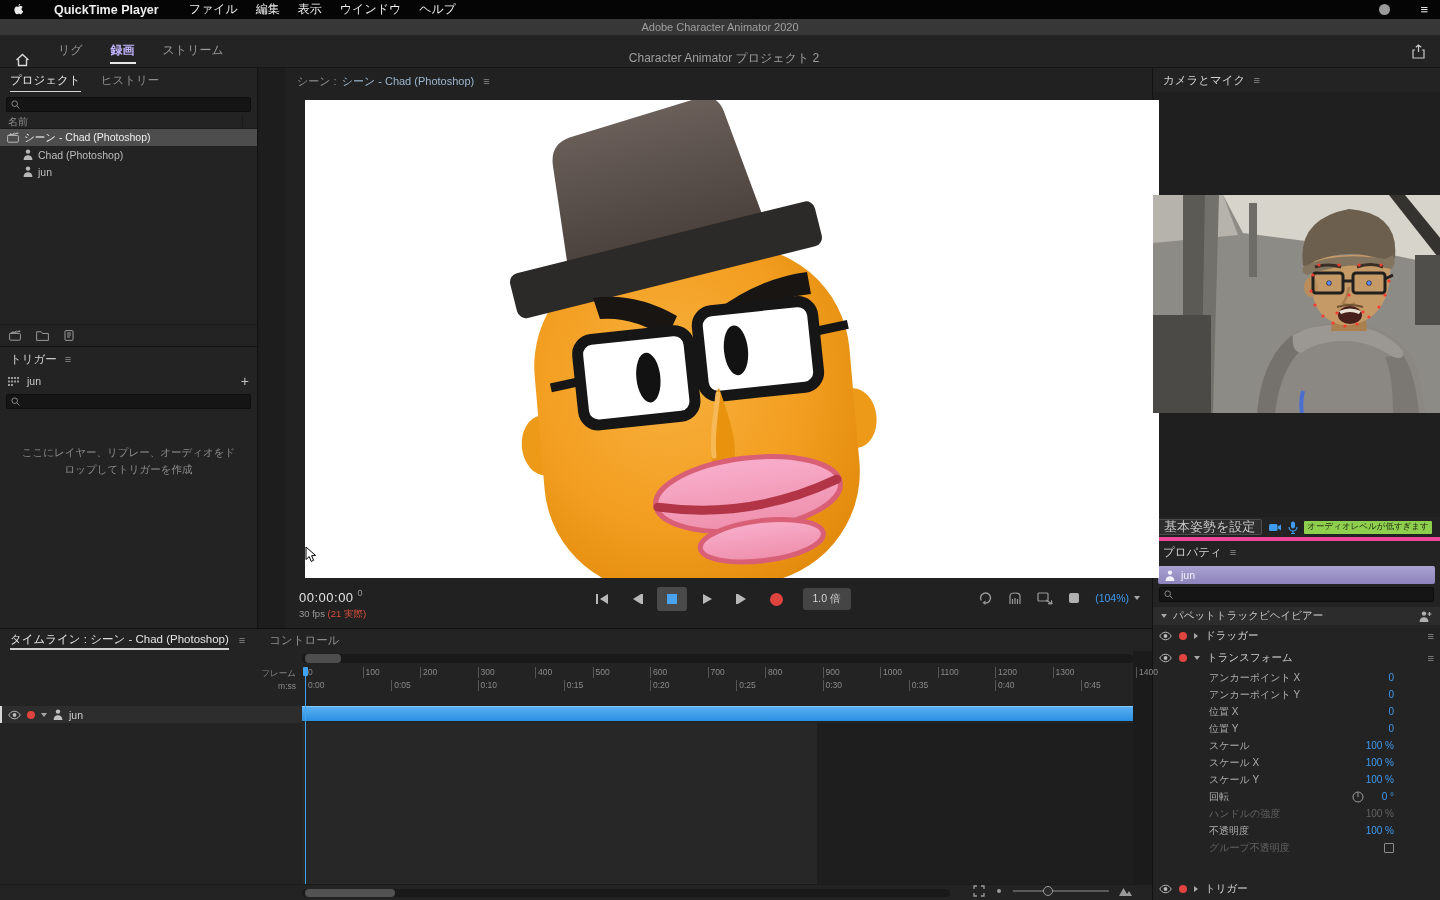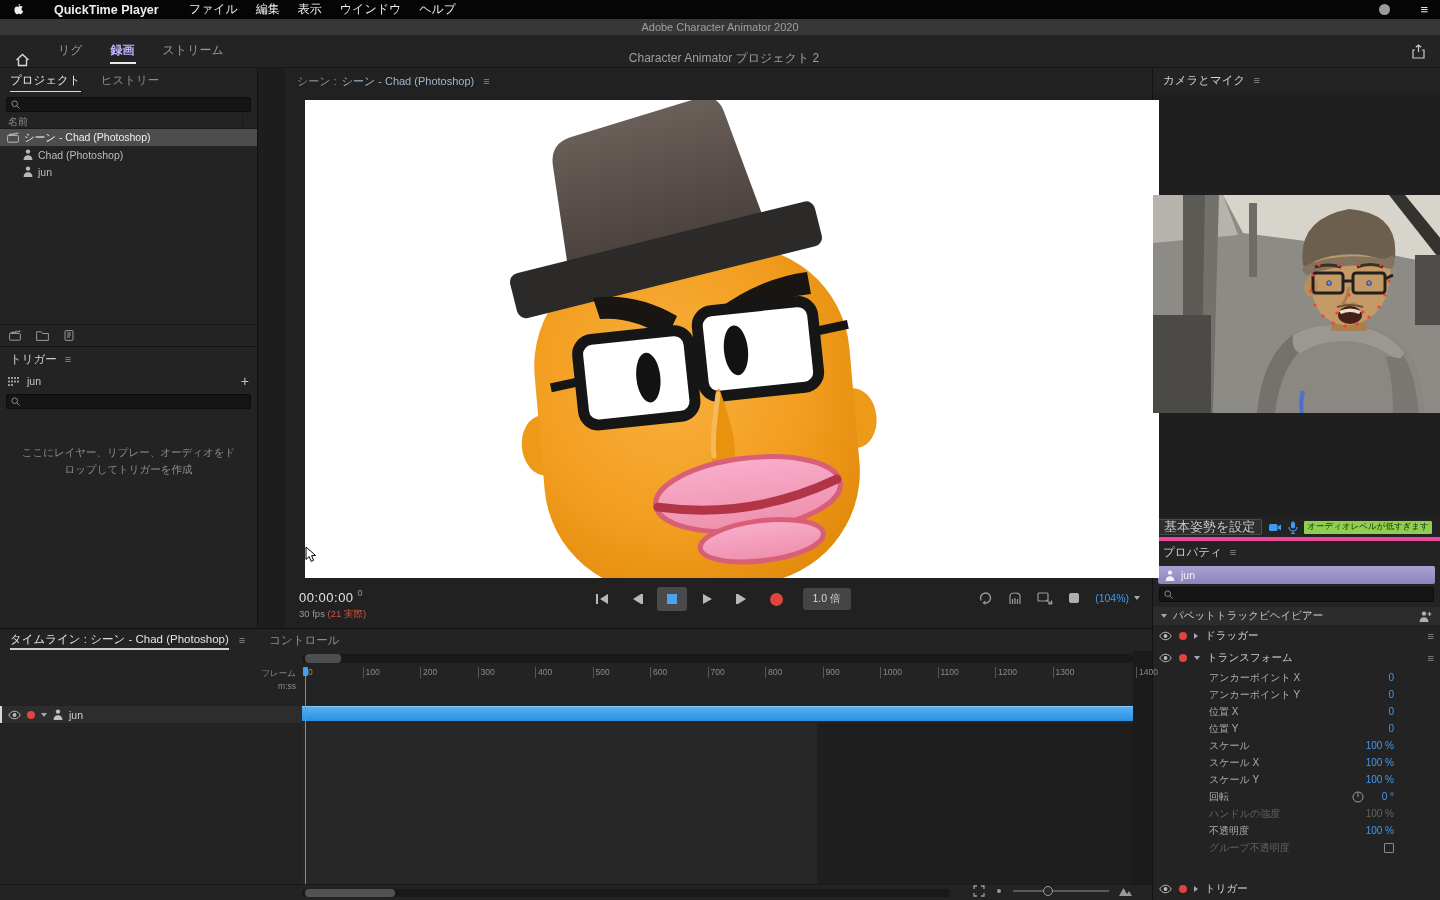--- a/index.html
+++ b/index.html
@@ -413,20 +413,32 @@
             <span class="tick" style="left: 290.5px;">500</span>
             <span class="tick" style="left: 348px;">600</span>
             <span class="tick" style="left: 405.5px;">700</span>
             <span class="tick" style="left: 463px;">800</span>
             <span class="tick" style="left: 520.5px;">900</span>
             <span class="tick" style="left: 578px;">1000</span>
             <span class="tick" style="left: 635.5px;">1100</span>
             <span class="tick" style="left: 693px;">1200</span>
             <span class="tick" style="left: 750.5px;">1300</span>
             <span class="tick" style="left: 834px;">1400</span>
+          </div>
+        <div style="position:absolute;left:0;top:13px;right:0;height:13px;">
+            <span class="tick" style="left: 3px;">0:00</span>
+            <span class="tick" style="left: 89.25px;">0:05</span>
+            <span class="tick" style="left: 175.5px;">0:10</span>
+            <span class="tick" style="left: 261.75px;">0:15</span>
+            <span class="tick" style="left: 348px;">0:20</span>
+            <span class="tick" style="left: 434.25px;">0:25</span>
+            <span class="tick" style="left: 520.5px;">0:30</span>
+            <span class="tick" style="left: 606.75px;">0:35</span>
+            <span class="tick" style="left: 693px;">0:40</span>
+            <span class="tick" style="left: 779.25px;">0:45</span>
           </div>
       </div>
       <div class="tl-content"></div>
       <div class="tl-content-dark"></div>
       <div class="tl-bar"></div>
       <div class="tl-track-row">
         <svg width="13" height="10" viewBox="0 0 13 10">
             <path d="M6.5 1.2C9.5 1.2 11.6 3.6 12.2 5c-.6 1.4-2.7 3.8-5.7 3.8S1.4 6.4.8 5C1.4 3.6 3.5 1.2 6.5 1.2Z" fill="none" stroke="#b9b9b9"></path>
             <circle cx="6.5" cy="5" r="1.9" fill="#b9b9b9"></circle>
           </svg>

